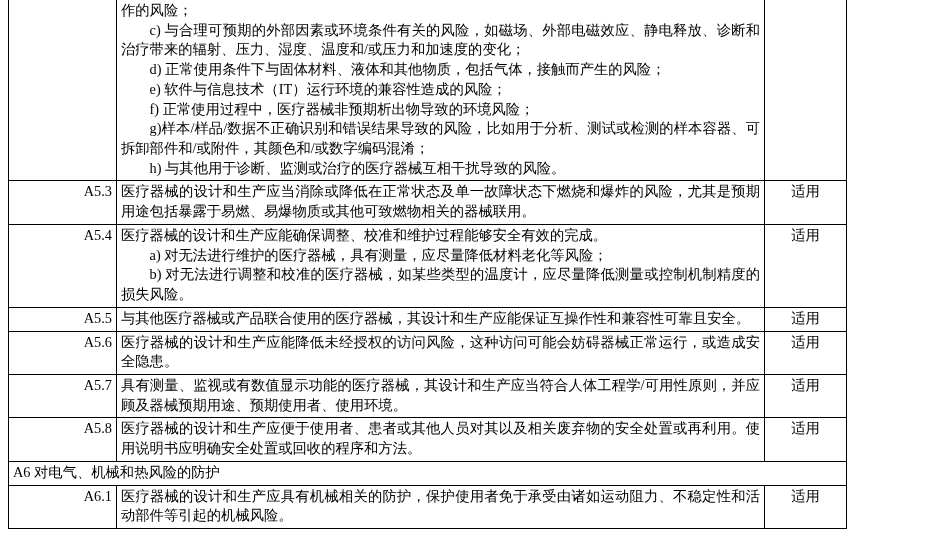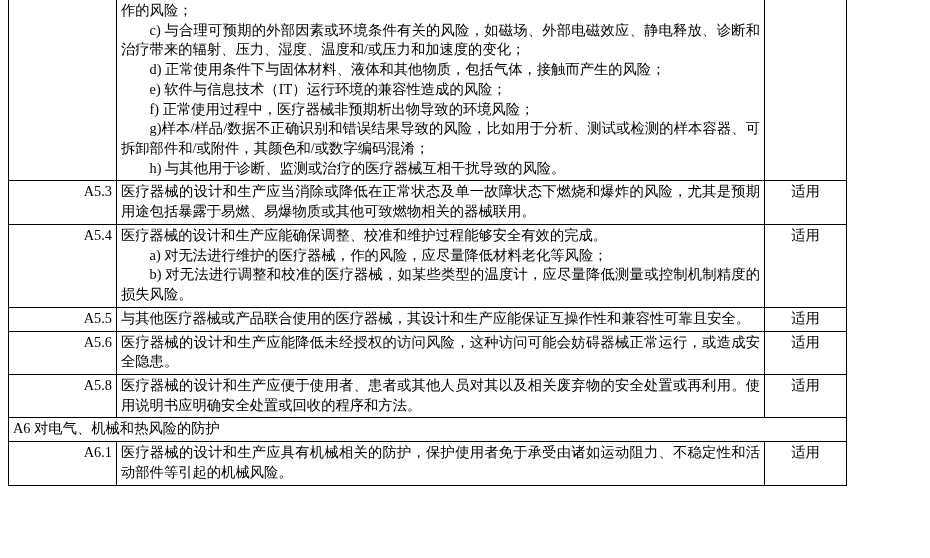--- a/index.html
+++ b/index.html
@@ -106,21 +106,21 @@
         <td class="text">
           <p class="para">医疗器械的设计和生产应当消除或降低在正常状态及单一故障状态下燃烧和爆炸的风险，尤其是预期用途包括暴露于易燃、易爆物质或其他可致燃物相关的器械联用。</p>
         </td>
         <td class="app">适用</td>
       </tr>
 
       <tr>
         <td class="code">A5.4</td>
         <td class="text">
           <p class="para">医疗器械的设计和生产应能确保调整、校准和维护过程能够安全有效的完成。</p>
-          <p class="para ind">a) 对无法进行维护的医疗器械，作的风险，应尽量降低材料老化等风险；</p>
+          <p class="para ind">a) 对无法进行维护的医疗器械，具有测量，应尽量降低材料老化等风险；</p>
           <p class="para ind">b) 对无法进行调整和校准的医疗器械，如某些类型的温度计，应尽量降低测量或控制机制精度的损失风险。</p>
         </td>
         <td class="app">适用</td>
       </tr>
 
       <tr>
         <td class="code">A5.5</td>
         <td class="text">
           <p class="para">与其他医疗器械或产品联合使用的医疗器械，其设计和生产应能保证互操作性和兼容性可靠且安全。</p>
         </td>
@@ -128,20 +128,27 @@
       </tr>
 
       <tr>
         <td class="code">A5.6</td>
         <td class="text">
           <p class="para">医疗器械的设计和生产应能降低未经授权的访问风险，这种访问可能会妨碍器械正常运行，或造成安全隐患。</p>
         </td>
         <td class="app">适用</td>
       </tr>
 
+      <tr>
+        <td class="code">A5.7</td>
+        <td class="text">
+          <p class="para">具有测量、监视或有数值显示功能的医疗器械，其设计和生产应当符合人体工程学/可用性原则，并应顾及器械预期用途、预期使用者、使用环境。</p>
+        </td>
+        <td class="app">适用</td>
+      </tr>
 
       <tr>
         <td class="code">A5.8</td>
         <td class="text">
           <p class="para">医疗器械的设计和生产应便于使用者、患者或其他人员对其以及相关废弃物的安全处置或再利用。使用说明书应明确安全处置或回收的程序和方法。</p>
         </td>
         <td class="app">适用</td>
       </tr>
 
       <tr>

